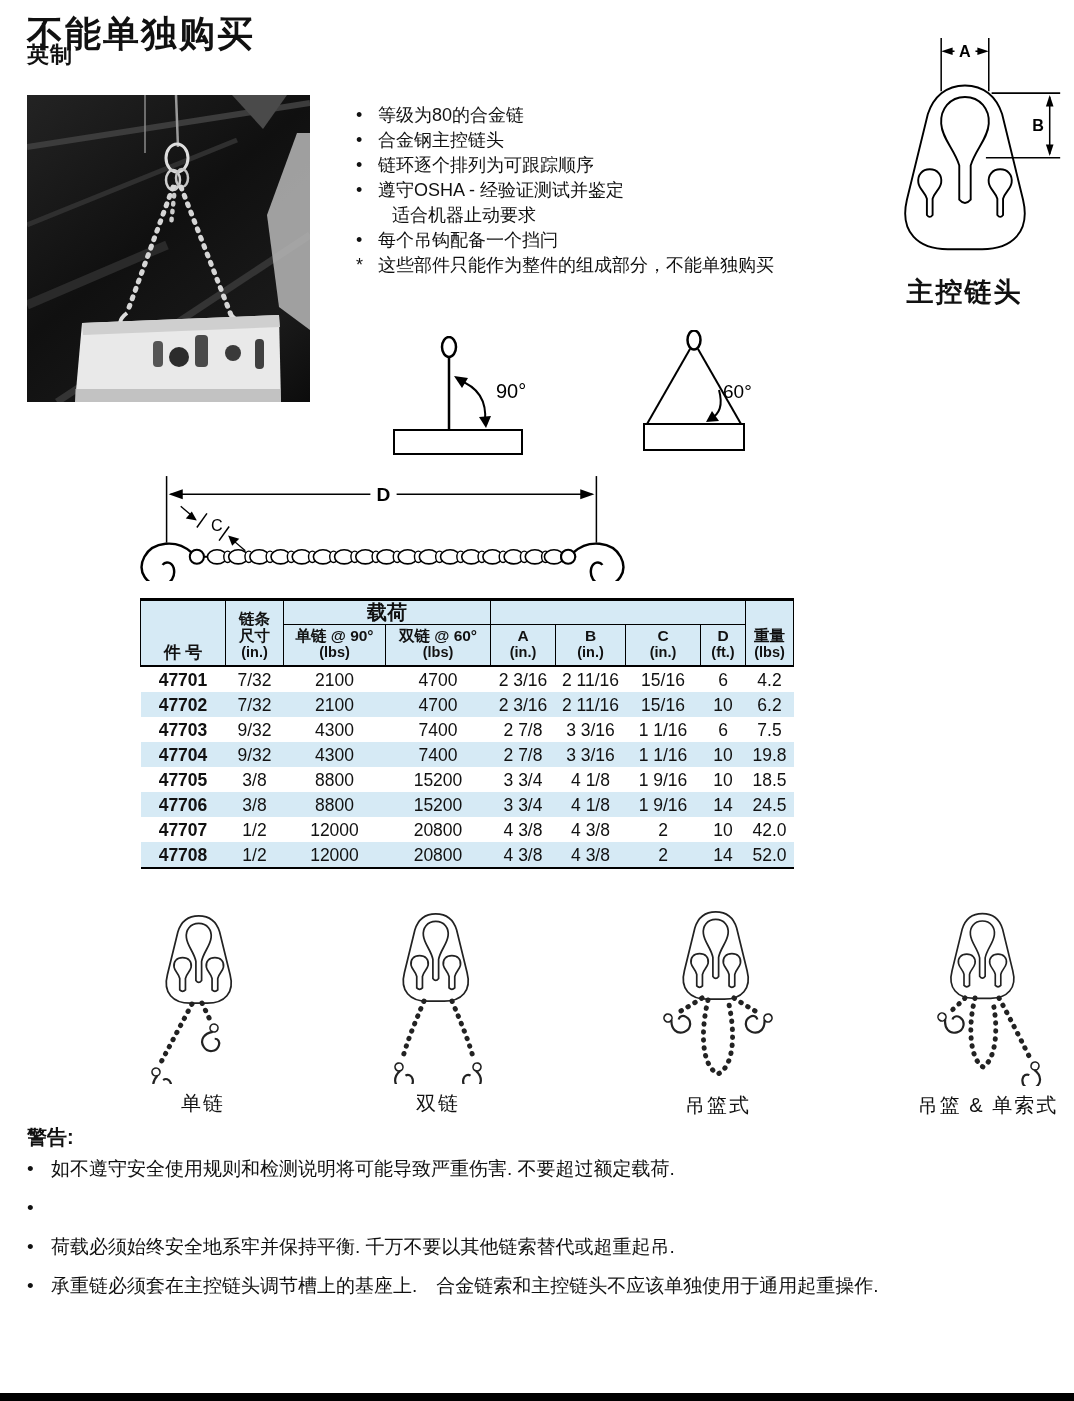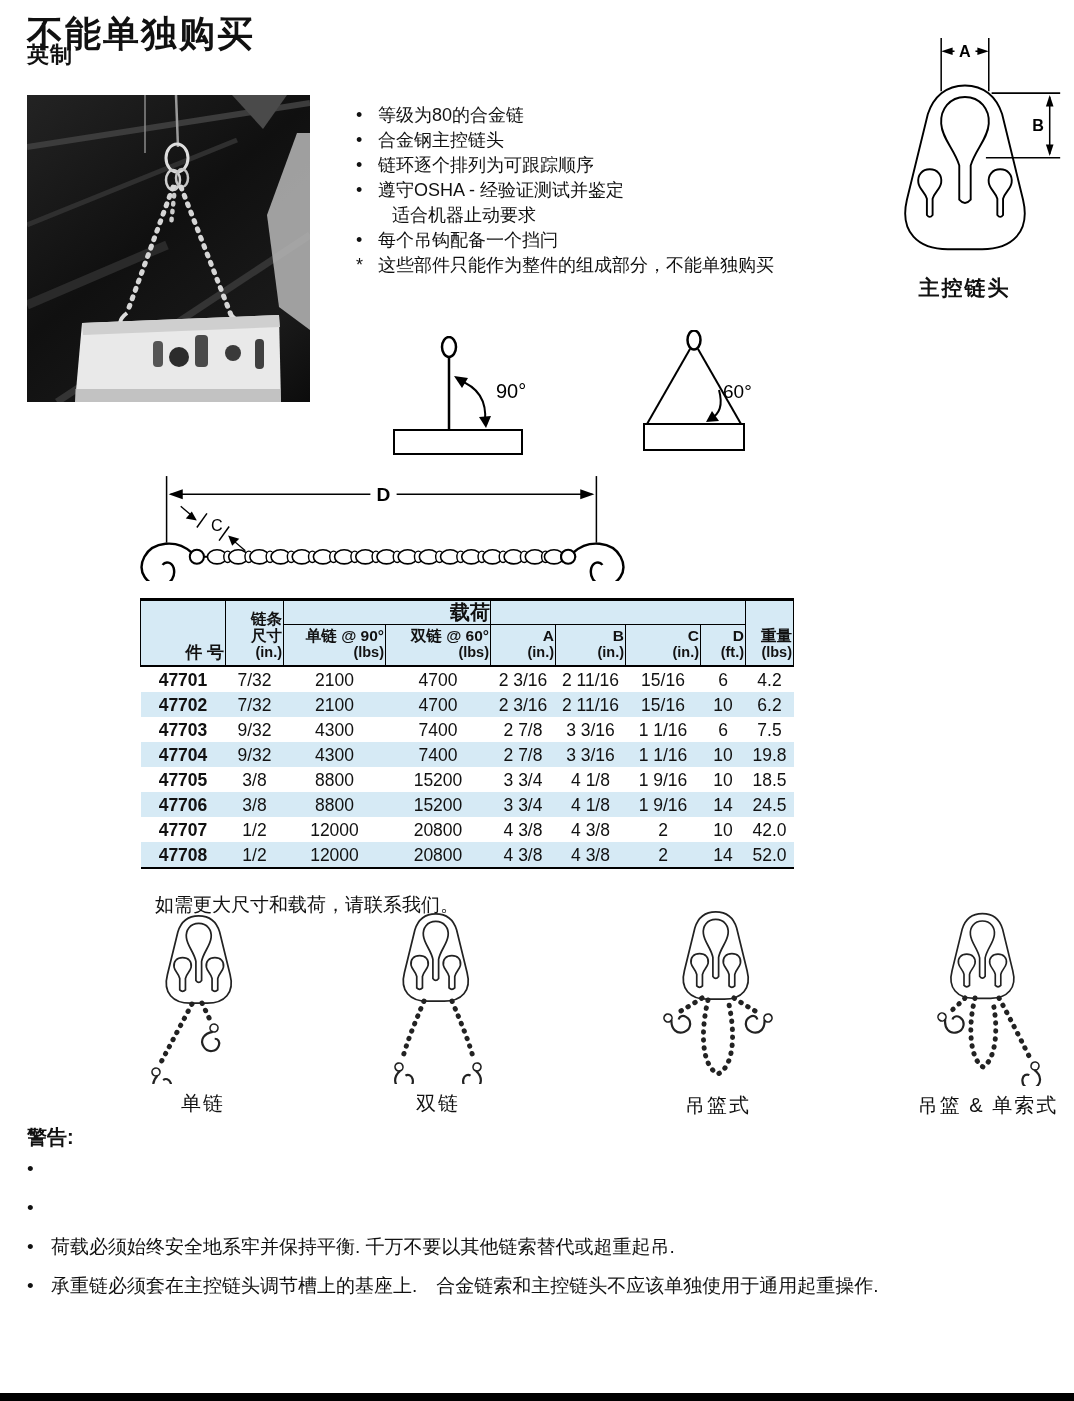--- a/index.html
+++ b/index.html
@@ -20,32 +20,32 @@
   }
   .photo svg { display:block; width:100%; height:100%; }
 
   .features { left:356px; top:103px; width:520px; font-size:18px; line-height:25px; }
   .feature { display:flex; }
   .feature .marker { width:22px; flex:0 0 22px; text-align:left; }
   .feature.cont .marker { visibility:hidden; }
   .feature.cont .ftext { padding-left:14px; }
 
   .masterlink-fig { left:862px; top:36px; width:205px; }
-  .masterlink-label { left:862px; top:274px; width:205px; text-align:center; font-size:21px; font-weight:bold; letter-spacing:2px; }
+  .masterlink-label { left:862px; top:274px; width:205px; text-align:center; font-size:27px; font-weight:bold; letter-spacing:2px; }
 
   .angle90 { left:386px; top:336px; width:165px; }
   .angle60 { left:620px; top:330px; width:150px; }
   .chainfig { left:130px; top:468px; width:505px; }
 
   .spec-table { left:140px; top:598px; }
   table { border-collapse:collapse; table-layout:fixed; width:653px; border-top:3px solid #000; }
   thead th {
     background:#d6eaf5; font-weight:bold; font-size:15.5px; line-height:17px;
     border-left:1.5px solid #000; border-right:1.5px solid #000;
-    vertical-align:bottom; padding:2px 1px 4px; text-align:right;
+    vertical-align:bottom; padding:2px 1px 4px; text-align:center;
   }
   thead tr.h1 th.grp, thead tr.h1 th.grp-empty { height:25px; border-bottom:1.5px solid #000; vertical-align:middle; padding:2px 0; font-size:20px; }
   thead th .l { display:block; }
   thead th .sub { font-size:14.5px; }
   tbody td { text-align:center; font-size:17.5px; line-height:20px; padding:3px 0 2px; }
   tbody tr:nth-child(even) td { background:#d6eaf5; }
   tbody tr:first-child td { border-top:2px solid #000;margin-top:38px; }
   tbody tr:last-child td { border-bottom:2.5px solid #000; }
   tbody td.part-no { font-weight:bold; }
 
@@ -372,21 +372,20 @@
             <td>4 3/8</td>
             <td>4 3/8</td>
             <td>2</td>
             <td>14</td>
             <td>52.0</td>
           </tr>
         </tbody>
     </table>
   </div>
 
-  <div class="abs size-note">如需更大尺寸和载荷，请联系我们。</div>
 
   <div class="sling-fig" style="left:358px; top:910px; width:160px;">
     <svg viewBox="0 0 160 174" width="160" height="174">
       <g transform="translate(35,0) scale(0.95)" stroke="#222" fill="#fff" stroke-width="1.8">
         <path d="M 45 4 C 33 4 26 11 23 21 L 12 66 C 7 85 18 96 36 96 L 54 96 C 72 96 83 85 78 66 L 67 21 C 64 11 57 4 45 4 Z"></path>
         <path d="M 45 12 C 36 12 31 19 32 27 C 33 36 40 42 42 52 L 42 72 Q 45 76 48 72 L 48 52 C 50 42 57 36 58 27 C 59 19 54 12 45 12 Z"></path>
         <path d="M 28 48 C 22 48 18 52 19 58 C 20 63 24 65 25 70 L 25 82 Q 28 85 31 82 L 31 70 C 32 65 36 63 37 58 C 38 52 34 48 28 48 Z"></path>
         <path d="M 62 48 C 56 48 52 52 53 58 C 54 63 58 65 59 70 L 59 82 Q 62 85 65 82 L 65 70 C 66 65 70 63 71 58 C 72 52 68 48 62 48 Z"></path>
       </g>
       <path d="M 66 91 C 56 115 48 134 44 151" stroke="#222" stroke-width="5" stroke-dasharray="0.5 7.5" stroke-linecap="round" fill="none"></path>
@@ -468,20 +467,21 @@
       </g>
       <path d="M 80 92 C 72 126 74 158 90 166 C 106 158 108 126 100 92" stroke="#222" stroke-width="5" stroke-dasharray="0.5 7.5" stroke-linecap="round" fill="none"></path>
     </svg>
     <div class="sling-label">吊篮式</div>
   </div>
 
   <div class="abs warn-title">警告:</div>
   <div class="abs warn-list">
     <div class="warn-item">
         <span class="marker">•</span>
+        <span>如不遵守安全使用规则和检测说明将可能导致严重伤害. 不要超过额定载荷.</span>
       </div>
     <div class="warn-item">
         <span class="marker">•</span>
       </div>
     <div class="warn-item">
         <span class="marker">•</span>
         <span>荷载必须始终安全地系牢并保持平衡. 千万不要以其他链索替代或超重起吊.</span>
       </div>
     <div class="warn-item">
         <span class="marker">•</span>

